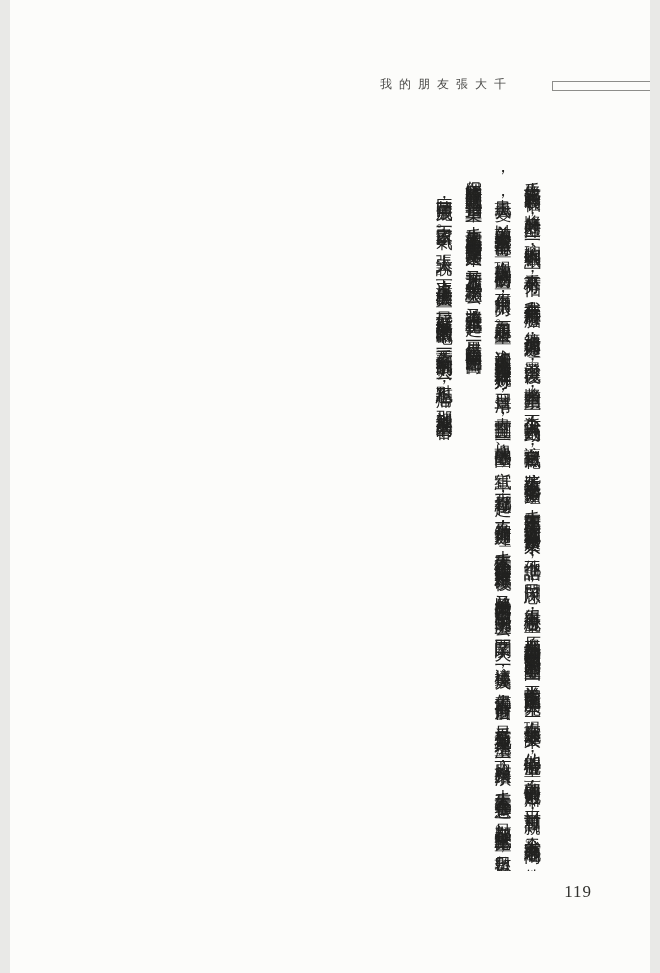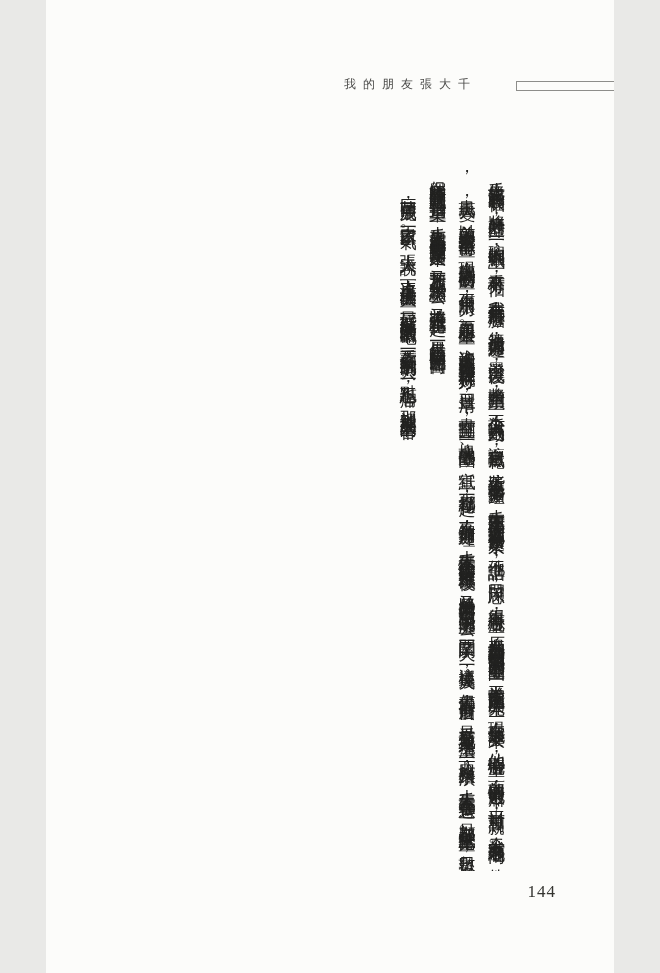--- a/index.html
+++ b/index.html
@@ -2,21 +2,21 @@
 <html><head>
 <meta charset="utf-8">
 <style>
   html, body {
     margin: 0;
     padding: 0;
     background: #e9e9e7;
   }
   .page {
     position: relative;
-    width: 568px;
+    width: 640px;
     height: 973px;
     margin: 0 auto;
     background: #fcfcfa;
     overflow: hidden;
     font-family: "Liberation Serif", "DejaVu Serif", serif;
   }
   
   .running-head {
     position: absolute;
     top: 76px;
@@ -74,15 +74,15 @@
 
   <div class="running-head">我的朋友張大千</div>
 
   <div class="head-rule-box"></div>
 
   <div class="body-text">
     <p>千先生捲起短衫的衣袖，將磨好的墨汁，一碗一碗的倒在紙上，看來十分可怕，我在旁看得提心吊膽，無法想像如何處理，墨潑完以後，將畫室門鎖上，不許任何人入內走動，讓它自然風乾，這些工作也不過半個多鐘頭，大千先生即下樓捧了一個蓋碗茶杯獨自飲起茶來了，他不講話，閉目深思，看得出心思沈重，原來他在計劃如何處理他剛才潑下的那些墨團團。平常愛擺龍門陣的大千先生，現在突然地安靜下來，他的心情沈重，面部的表情也嚴肅，平日和藹可親，今天就有顯著地不同。他自從目疾以後，畫風大變，以前的工筆繪畫當然不能再畫，現在的大氣磅礴的畫，不僅只用眼力，而是用心眼來畫。這次的大畫的事先準備工作腹稿早就打好。翌日清早，畫室打開，一塊一塊的墨團團、宣紙，也都縐在一起，真不知道如何處理，大千先生不慌不忙的將每張宣紙整理以後，又將早就準備的石青也一碗一碗的潑上去，門又關了一天；這樣一連幾天，仍舊看不出什麼眉目，只看見新地毯上東一塊墨漬，西一堆顏料水漬，大千先生毫不在意這些，只顧在那些宣紙上比畫。數日後，張夫人和保羅將墨團團的宣紙一張一張抬到畫桌上，大千先生又用毛筆將每個墨團團連接起來，又加上荷花一朵一朵點綴上去，又將六張宣紙拼在一起，果然是一幅構圖完整的巨荷圖。</p>
     <p class="indented">巨荷圖完成了，大家鬆了一口氣。張夫人說：「下次再畫這樣的大畫，最好能訂做一架磨墨的機器吧！看著你一碗一碗的倒下去，一點也不心痛，那裡知道磨墨人的辛苦</p>
   </div>
 
-  <div class="page-number">144</div>
+  <div class="page-number">119</div>
 
 </div>
 
 </body></html>

